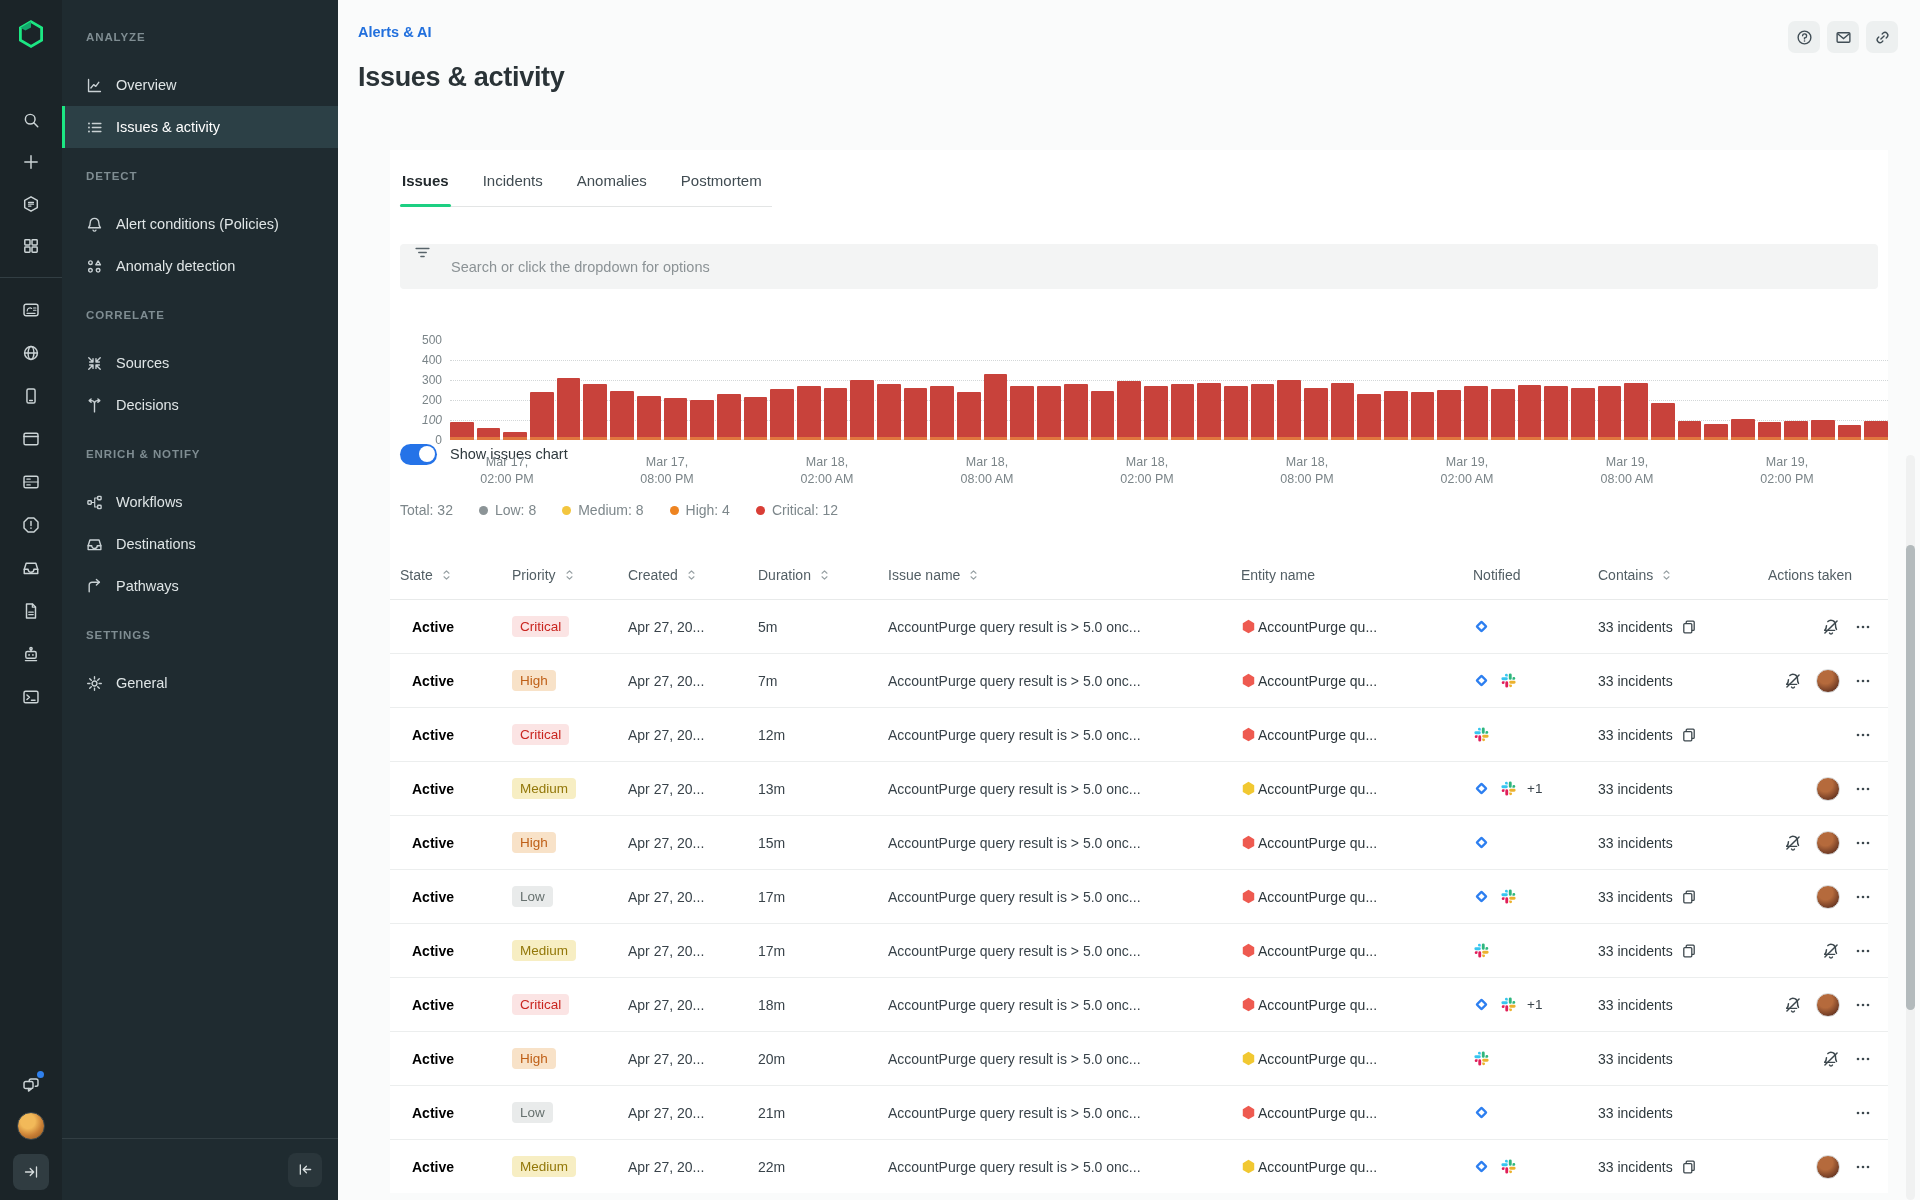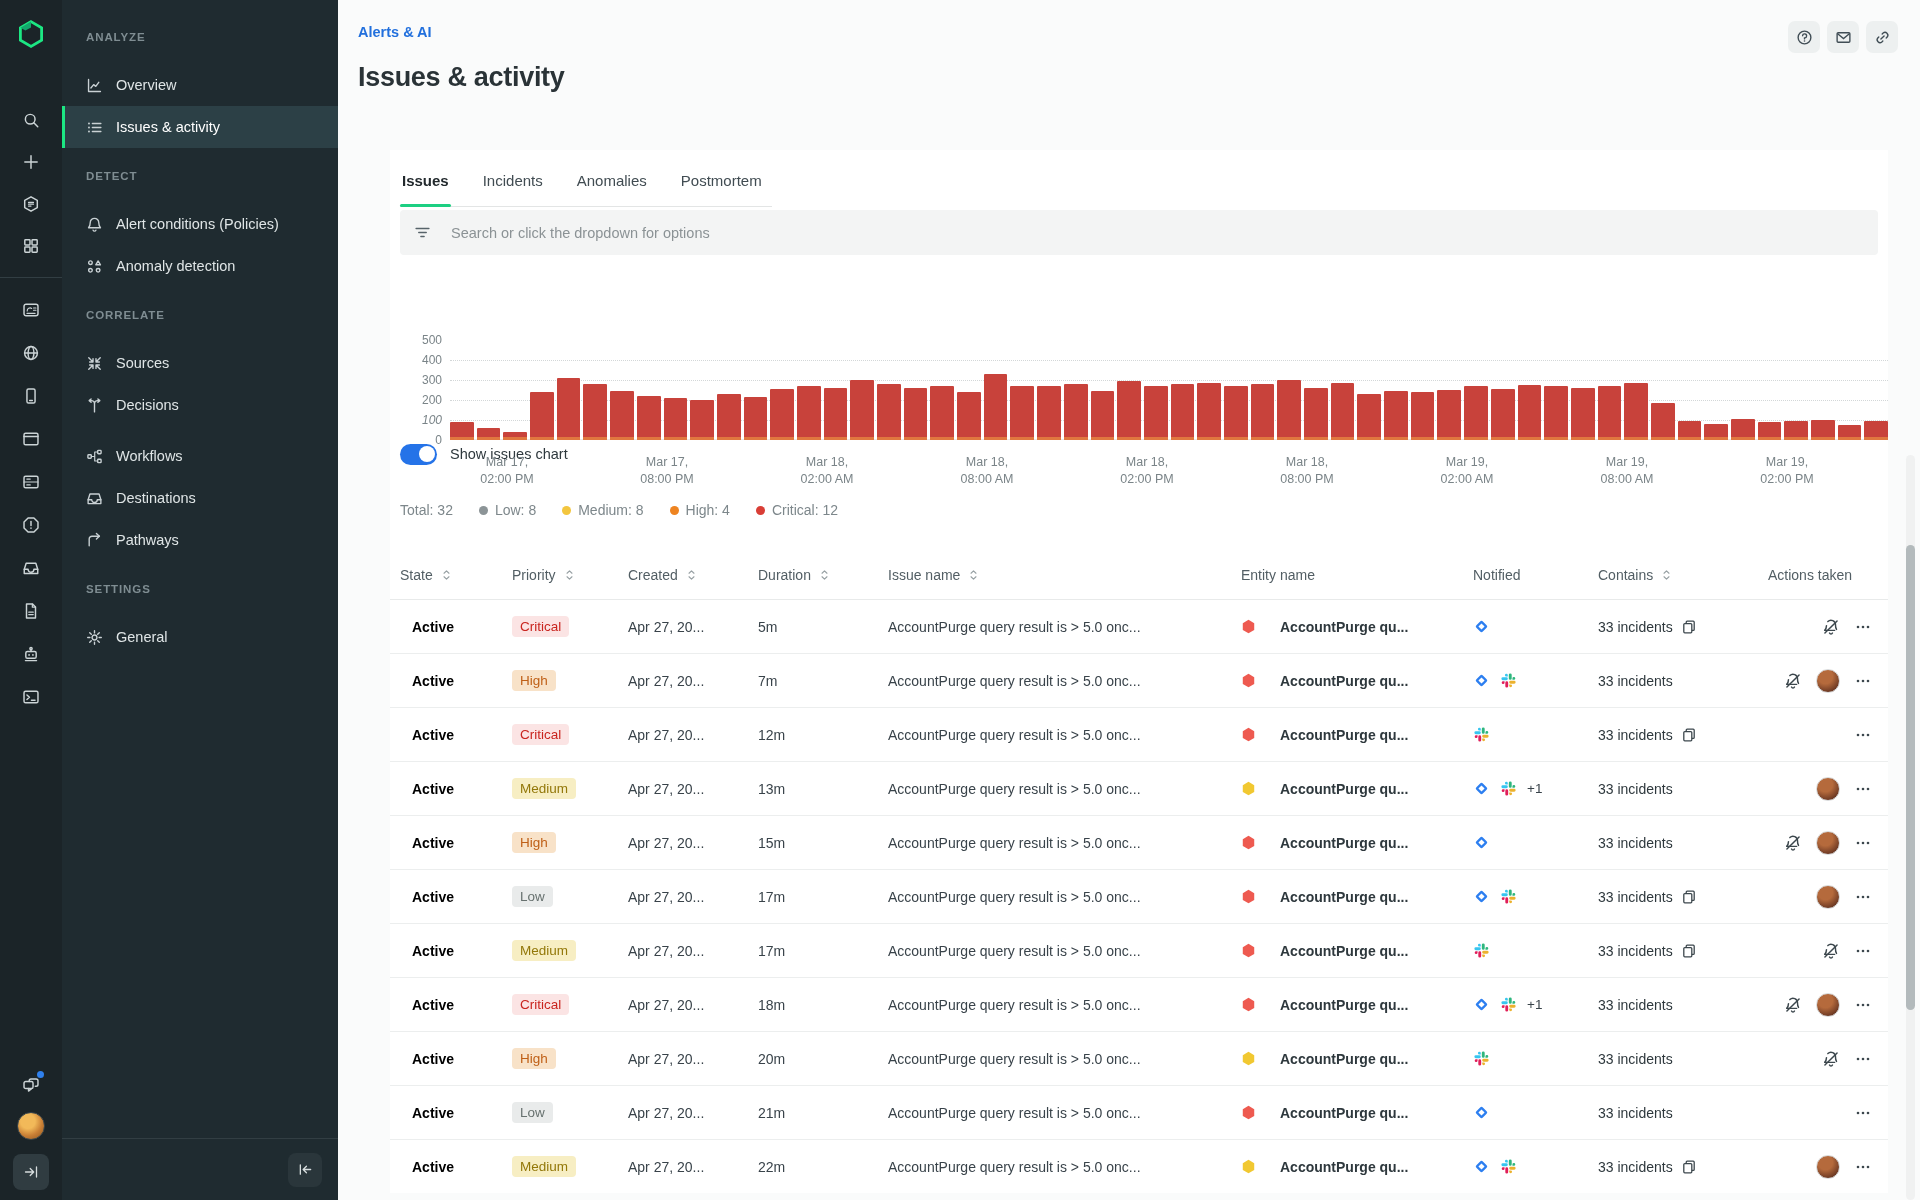--- a/index.html
+++ b/index.html
@@ -43,21 +43,21 @@
 
   .card{position:absolute;left:52px;top:150px;width:1498px;height:1043px;background:#fff;overflow:hidden;}
 
   
   .tabs{position:absolute;left:10px;top:14px;width:372px;height:43px;display:flex;gap:30px;border-bottom:1px solid #e3e5e5;}
   .tab{font-size:15px;color:#414c52;cursor:pointer;padding:8px 2px 0 2px;position:relative;}
   .tab.active{color:#22292d;font-weight:600;}
   .tab.active::after{content:"";position:absolute;left:0;right:0;bottom:-1px;height:3px;background:#1dcf82;border-radius:2px;}
 
   
-  .filterbar{position:absolute;left:10px;top:60px;width:1478px;height:45px;background:#f3f4f4;border-radius:4px;display:flex;align-items:center;padding:0 14px;gap:18px;}
+  .filterbar{position:absolute;left:10px;top:94px;width:1478px;height:45px;background:#f3f4f4;border-radius:4px;display:flex;padding:0 14px;gap:18px;}
   .filterbar .ic{color:#57636a;display:flex;}
   .filterbar svg{width:17px;height:17px;}
   .filterbar input{flex:1;border:none;outline:none;background:transparent;font-size:14.5px;color:#333;}
   .filterbar input::placeholder{color:#8b9295;}
 
   
   .toggle-row{position:absolute;left:10px;top:291px;height:26px;display:flex;align-items:center;gap:13px;}
   .toggle{width:37px;height:21px;border-radius:11px;background:#2573e8;position:relative;cursor:pointer;flex-shrink:0;}
   .toggle .knob{position:absolute;top:2.5px;right:2.5px;width:16px;height:16px;border-radius:50%;background:#fff;}
   .toggle-label{font-size:14.5px;color:#2e383d;}
@@ -84,21 +84,21 @@
   .th{display:flex;align-items:center;gap:8px;cursor:pointer;}
   .th .sort{display:flex;color:#97a0a3;}
   .th svg{width:11px;height:14px;}
   .trow{height:54px;border-bottom:1px solid #eceeee;font-size:14px;color:#39434a;}
   .c-state{font-weight:700;color:#000000;margin-left:12px;}
   .badge{display:inline-block;padding:3px 8px;border-radius:4px;font-size:13.5px;}
   .badge.critical{color:#c9251f;background:#fbe4e4;}
   .badge.high{color:#bf5f16;background:#f8e2c8;}
   .badge.medium{color:#93780a;background:#f7eec3;}
   .badge.low{color:#67716f;background:#e9ebeb;}
-  .c-entity{display:flex;align-items:flex-start;gap:24px;font-weight:700;color:#2e383d;cursor:pointer;}
+  .c-entity{display:flex;align-items:flex-start;gap:2px;font-weight:400;color:#2e383d;cursor:pointer;}
   .c-entity svg{width:15px;height:15px;flex-shrink:0;}
   .c-notif{display:flex;align-items:center;gap:10px;}
   .c-notif svg{width:17px;height:17px;}
   .nplus{font-size:13.5px;color:#39434a;}
   .c-contains{display:flex;align-items:center;gap:8px;color:#2e383d;}
   .c-contains svg{width:16px;height:16px;color:#3c474d;}
   .c-actions{display:flex;align-items:center;justify-content:flex-end;gap:14px;padding-right:6px;color:#3c474d;}
   .c-actions svg{width:18px;height:18px;}
   .t-avatar{width:24px;height:24px;border-radius:50%;background:radial-gradient(circle at 38% 30%,#b56a3c 0 35%,#6e3a24 75%,#4a2415 100%);border:1px solid #d8dadb;}
   .dots{cursor:pointer;display:flex;}
@@ -319,20 +319,21 @@
           <div class="nav-item">
             <span class=" ic" style="display: flex;">
               <svg viewBox="0 0 16 16" fill="none" stroke="currentColor" stroke-width="1.3" stroke-linecap="round" stroke-linejoin="round">
                 <path d="M8 14V6.4M8 6.4C8 4.4 6.6 3.4 4.8 3.4M8 6.4c0-2 1.4-3 3.2-3M4.8 1.8L3 3.4l1.8 1.6M11.2 1.8L13 3.4l-1.8 1.6"></path>
               </svg>
             </span>
             <span>Decisions</span>
           </div>
         </div>
         <div class="nav-section">
+          <div class="nav-header">ENRICH &amp; NOTIFY</div>
           <div class="nav-item">
             <span class=" ic" style="display: flex;">
               <svg viewBox="0 0 16 16" fill="none" stroke="currentColor" stroke-width="1.3" stroke-linecap="round" stroke-linejoin="round">
                 <rect x="1.8" y="6.4" width="3.2" height="3.2" rx=".7"></rect>
                 <rect x="11" y="2.2" width="3.2" height="3.2" rx=".7"></rect>
                 <rect x="11" y="10.6" width="3.2" height="3.2" rx=".7"></rect>
                 <path d="M5 8h3.2V3.8H11M8.2 8v4.2H11" stroke-width="1.1"></path>
               </svg>
             </span>
             <span>Workflows</span>

